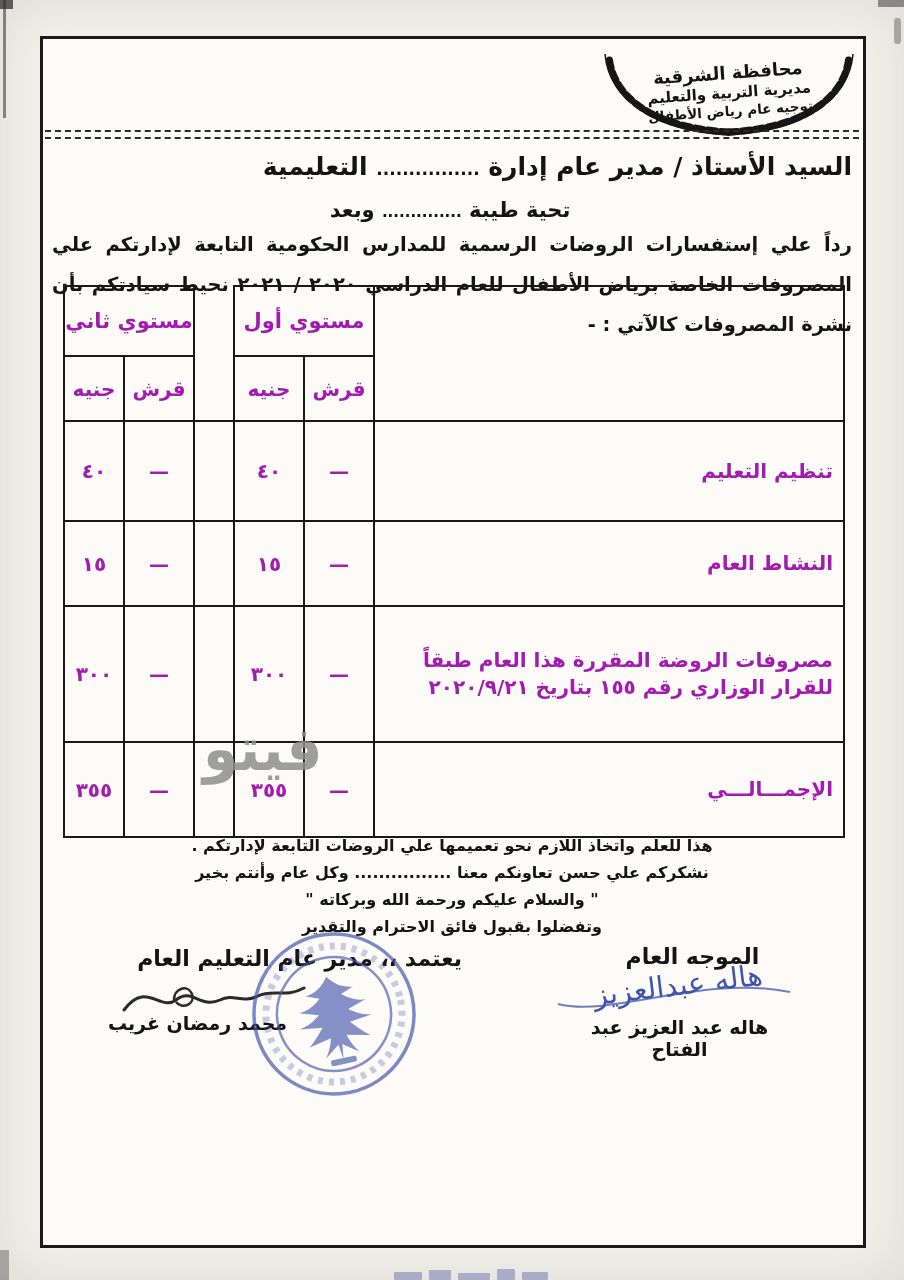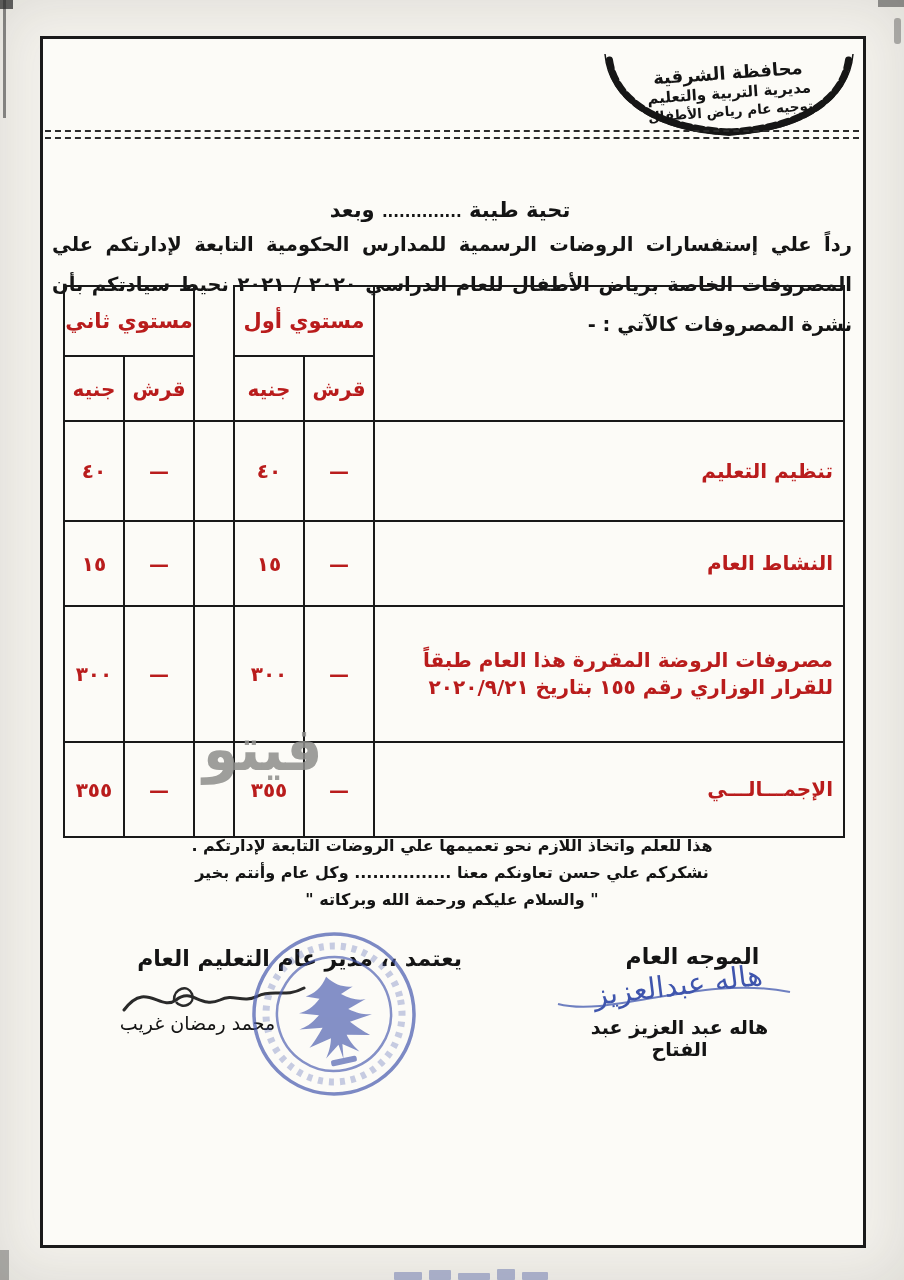--- a/index.html
+++ b/index.html
@@ -26,21 +26,21 @@
   .greeting{position:absolute;left:210px;top:198px;width:480px;text-align:center;
             font-size:21px;font-weight:bold;}
   .greeting .dots{font-size:15px;letter-spacing:1px;}
   .para{position:absolute;right:52px;top:225px;width:800px;font-size:19.5px;font-weight:bold;
         line-height:40px;text-align:justify;}
 
   
   .fees-table{position:absolute;right:59px;top:285px;width:780px;border-collapse:collapse;
               table-layout:fixed;direction:rtl;}
   .fees-table td{border:2px solid #191919;text-align:center;vertical-align:middle;
-                 font-weight:bold;font-size:20px;padding:0;color:#b91c1c;}
+                 font-weight:bold;font-size:20px;padding:0;color:#a21caf;}
   .fees-table td.desc{text-align:right;padding:4px 10px;line-height:27px;}
   .fees-table td.lvl{font-size:21px;}
   .fees-table td.sp-h{border-top:none;border-bottom:none;}
   tr.h-lvl{height:70px;} tr.h-unit{height:65px;}
   tr.r0{height:100px;} tr.r1{height:85px;} tr.r2{height:136px;} tr.r3{height:95px;}
 
   .watermark{position:absolute;left:203px;top:716px;z-index:4;font-size:57px;font-weight:bold;
              color:#8e8e8b;opacity:.85;letter-spacing:-2px;transform:scaleY(1.06);}
 
   .closing{position:absolute;right:60px;top:832px;width:784px;text-align:center;
@@ -52,21 +52,21 @@
   .sig-right-hand{position:absolute;left:552px;top:960px;width:245px;height:60px;z-index:2;}
   .hand-text{display:inline-block;transform:rotate(-7deg);color:#3f55ad;font-size:29px;
              margin:8px 34px 0 0;}
   .swash{position:absolute;left:0;top:0;width:100%;height:100%;}
   .sig-right-name{position:absolute;left:572px;top:1016px;width:215px;text-align:center;
                   font-size:19px;font-weight:bold;}
   .sig-left-title{position:absolute;left:76px;top:946px;width:386px;text-align:right;
                   font-size:22px;font-weight:bold;}
   .sig-scribble{position:absolute;left:116px;top:972px;width:195px;height:52px;}
   .sig-left-name{position:absolute;left:90px;top:1012px;width:215px;text-align:center;
-                 font-size:19px;font-weight:normal;}
+                 font-size:19px;font-weight:bold;}
   .stamp{position:absolute;left:246px;top:926px;width:176px;height:176px;
          transform:rotate(-12deg);z-index:3;opacity:.92;}
 
   
   .artifact{position:absolute;background:#2f2f2f;}
   .art1{left:3px;top:0;width:3px;height:118px;opacity:.55;}
   .art2{left:0;top:0;width:13px;height:9px;opacity:.75;}
   .art3{left:878px;top:0;width:26px;height:7px;opacity:.5;}
   .art4{left:894px;top:18px;width:7px;height:26px;opacity:.35;border-radius:3px;}
   .art5{left:0;top:1250px;width:9px;height:30px;opacity:.35;}
@@ -96,20 +96,25 @@
     </svg>
     <div class="emblem-text">
       <div class="e1">محافظة الشرقية</div>
       <div class="e2">مديرية التربية والتعليم</div>
       <div class="e3">توجيه عام رياض الأطفال</div>
     </div>
   </div>
 
   <div class="sep"></div>
 
+  <div class="addressee">
+    <span>السيد الأستاذ / مدير عام إدارة</span>
+    <span class="dots">................</span>
+    <span>التعليمية</span>
+  </div>
 
   <div class="greeting">
     <span>تحية طيبة</span>
     <span class="dots">..............</span>
     <span>وبعد</span>
   </div>
 
   <div class="para">رداً علي إستفسارات الروضات الرسمية للمدارس الحكومية التابعة لإدارتكم علي المصروفات الخاصة برياض الأطفال للعام الدراسي ٢٠٢٠ / ٢٠٢١ نحيط سيادتكم بأن نشرة المصروفات كالآتي : -</div>
 
   <table class="fees-table">
@@ -168,20 +173,21 @@
       </tr>
     </tbody>
   </table>
 
   <div class="watermark">فيتو</div>
 
   <div class="closing">
     <div>هذا للعلم واتخاذ اللازم نحو تعميمها علي الروضات التابعة لإدارتكم .</div>
     <div>نشكركم علي حسن تعاونكم معنا ................ وكل عام وأنتم بخير</div>
     <div>" والسلام عليكم ورحمة الله وبركاته "</div>
+    <div>وتفضلوا بقبول فائق الاحترام والتقدير</div>
   </div>
 
   <div class="sig-right-title">الموجه العام</div>
   <div class="sig-right-hand">
     <svg class="swash" viewBox="0 0 245 60">
       <path d="M6 44 C60 58 150 14 238 32" stroke="#3f55ad" stroke-width="2" fill="none" opacity="0.75"></path>
     </svg>
     <span class="hand-text">هاله عبدالعزيز</span>
   </div>
   <div class="sig-right-name">هاله عبد العزيز عبد الفتاح</div>

